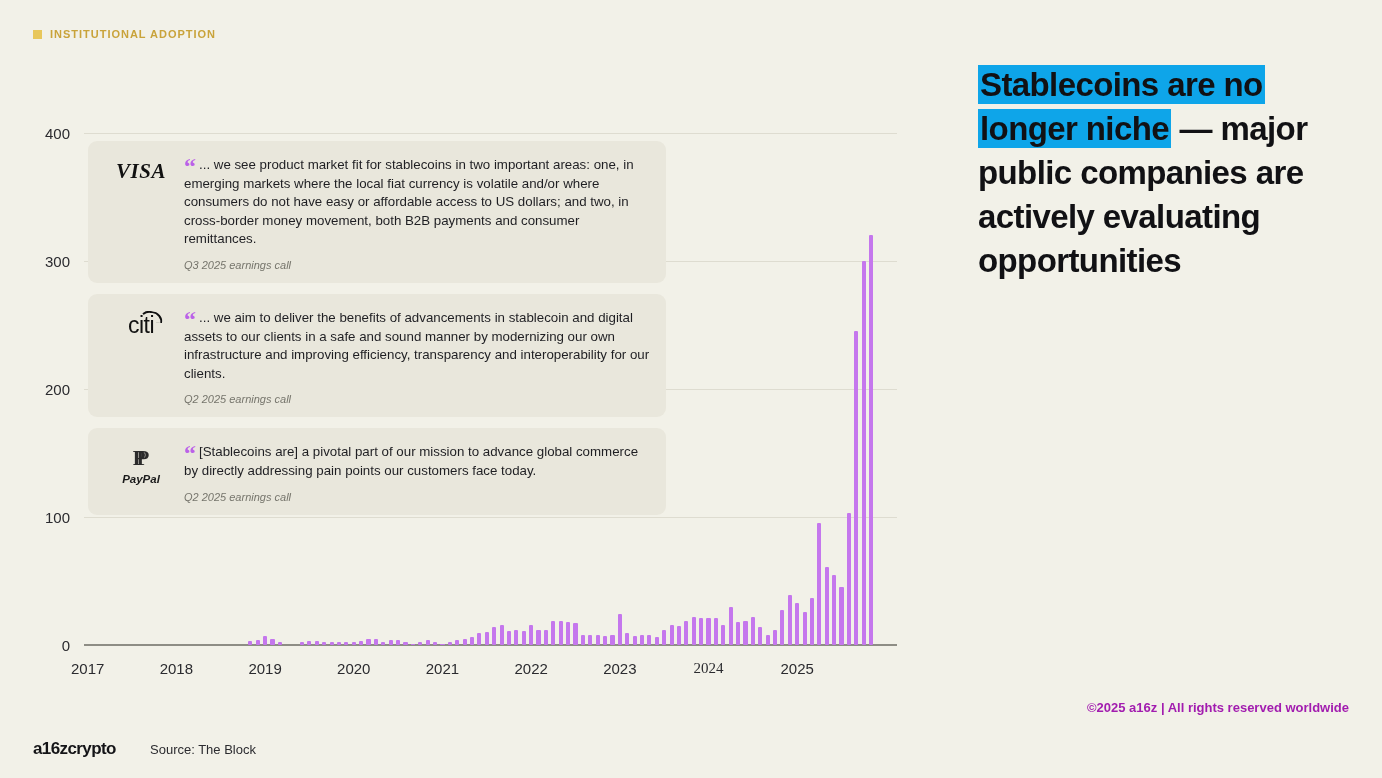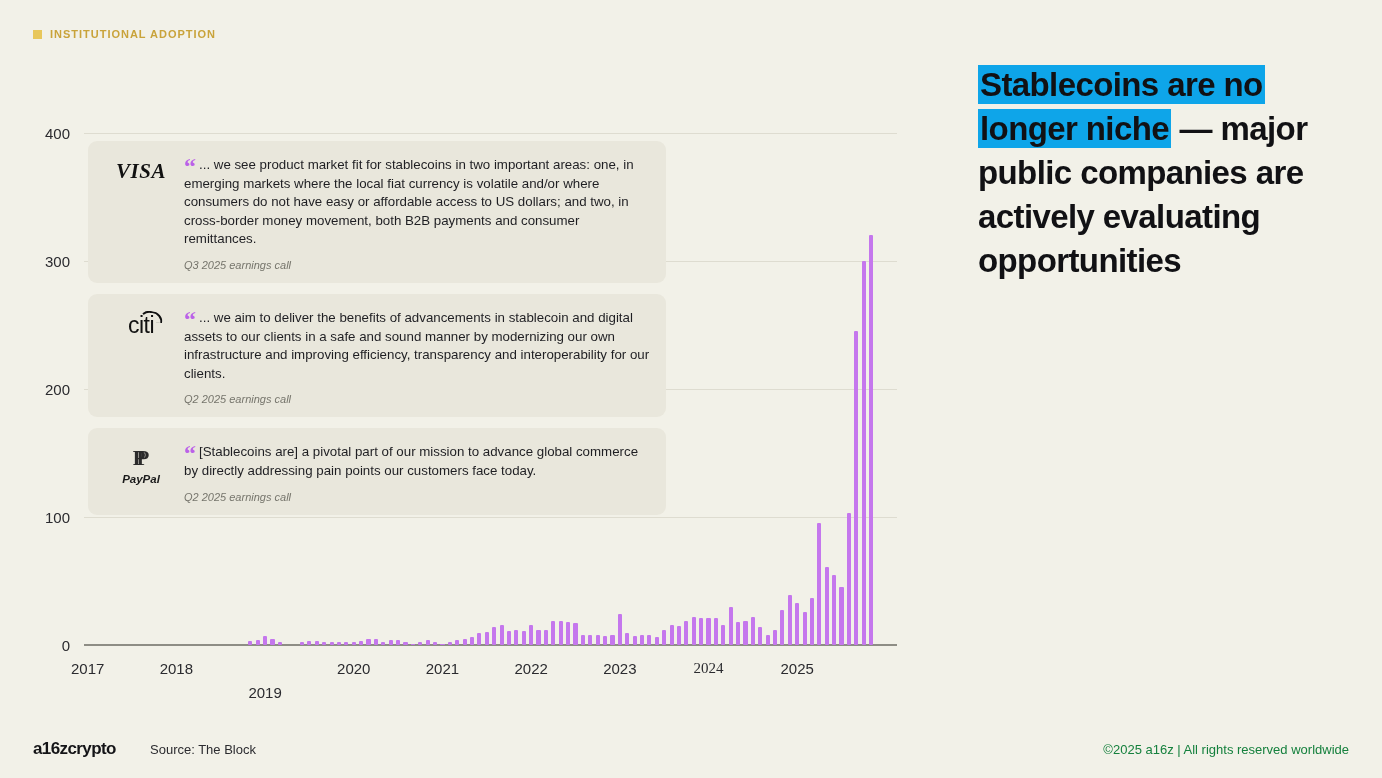--- a/index.html
+++ b/index.html
@@ -120,22 +120,22 @@
   
   .footer-logo{
     position:absolute;left:33px;top:739px;
     font-size:17px;font-weight:bold;letter-spacing:-0.6px;color:#141417;
   }
   .footer-source{
     position:absolute;left:150px;top:742px;
     font-size:13px;color:#2c2c30;
   }
   .footer-rights{
-    position:absolute;right:33px;top:742px;
-    font-size:13px;color:#15803d;white-space:nowrap;
+    position:absolute;right:33px;top:700px;
+    font-size:13px;color:#a21caf;white-space:nowrap;font-weight:bold;
   }
 </style>
 </head>
 <body>
 
 <div class="slide">
 
   <div class="eyebrow">
     <span class="eyebrow-dot"></span>
     <span class="eyebrow-text">INSTITUTIONAL ADOPTION</span>
@@ -237,21 +237,21 @@
       </div>
   <div class="ytick" style="top: 512px;">0</div>
       <div class="ytick" style="top: 384px;">100</div>
       <div class="ytick" style="top: 256px; margin-left: 32px;">200</div>
       <div class="ytick" style="top: 128px;">300</div>
       <div class="ytick" style="top: 0px;">400</div>
     </div>
   <div class="xticks" id="xticklayer">
       <div class="xtick" style="left: 3.69545px;">2017</div>
       <div class="xtick" style="left: 92.3864px;">2018</div>
-      <div class="xtick" style="left: 181.077px; margin-top: 24px;">2019</div>
+      <div class="xtick" style="left: 181.077px;">2019</div>
       <div class="xtick" style="left: 269.768px;">2020</div>
       <div class="xtick" style="left: 358.459px;">2021</div>
       <div class="xtick" style="left: 447.15px;">2022</div>
       <div class="xtick" style="left: 535.841px;">2023</div>
       <div class="xtick" style="left: 624.532px; font-family: Liberation Serif, serif;">2024</div>
       <div class="xtick" style="left: 713.223px;">2025</div>
     </div>
 
   <div class="cards">
 

